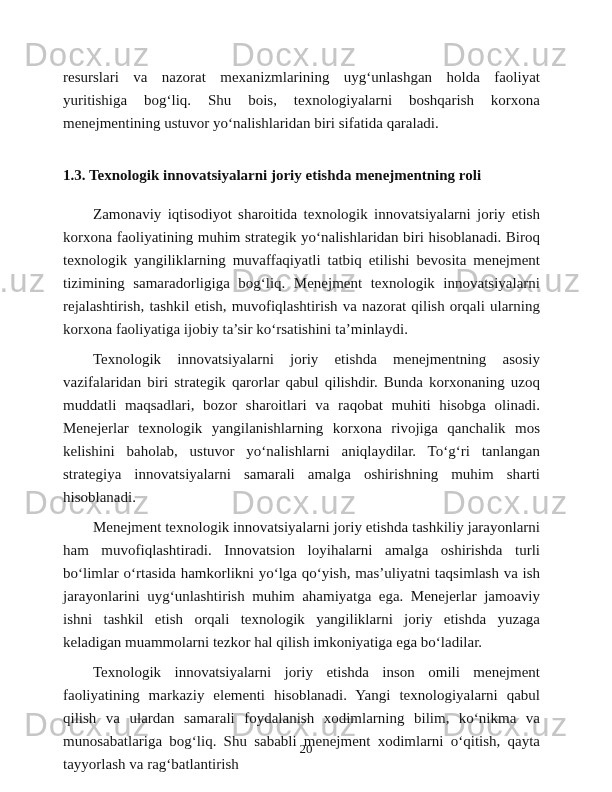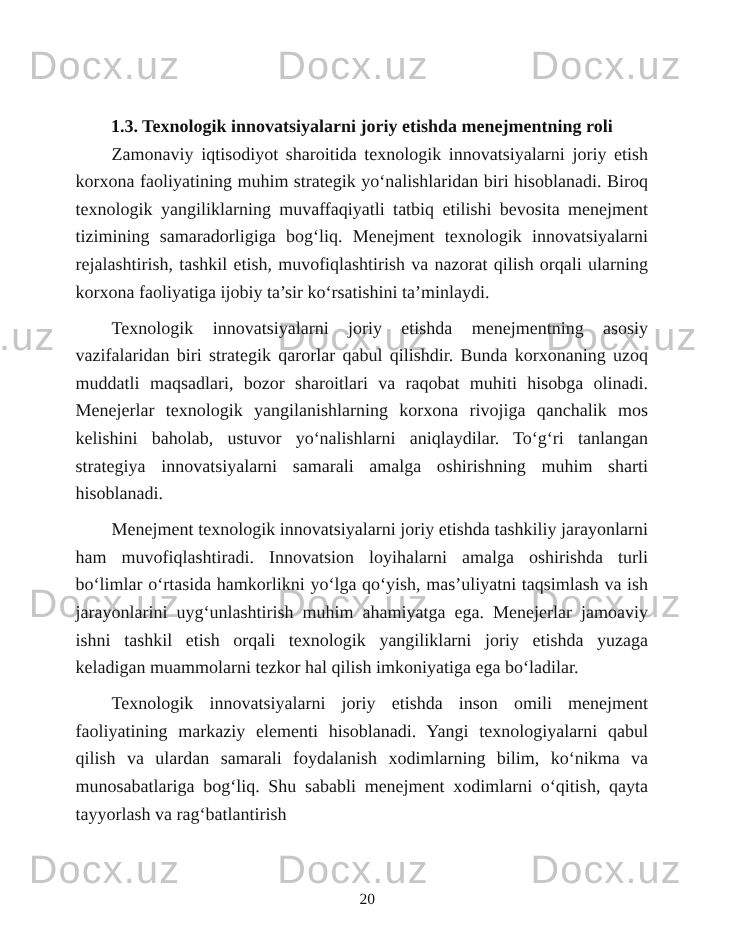--- a/index.html
+++ b/index.html
@@ -50,25 +50,25 @@
   }
   .body-text p {
     margin: 0 0 7px 0;
     text-align: justify;
     text-indent: 30px;
   }
   .body-text p.no-indent {
     text-indent: 0;
   }
   .section-heading {
-    margin: 29px 0 0 0;
+    margin: 29px 0 16px 0;
     font-size: 15px;
     line-height: 23px;
     font-weight: bold;
-    text-align: center;
+    text-align: left;
     color: #111111;
   }
   .page-number {
     position: absolute;
     top: 741px;
     left: 0;
     width: 612px;
     text-align: center;
     font-size: 13px;
     line-height: 15px;
@@ -88,20 +88,21 @@
   <span class="wm wm-r2 wm-c2" style="color: rgb(198, 198, 198);">Docx.uz</span>
   <span class="wm wm-r2 wm-c3" style="color: rgb(198, 198, 198);">Docx.uz</span>
   <span class="wm wm-r3 wm-c1" style="color: rgb(198, 198, 198);">Docx.uz</span>
   <span class="wm wm-r3 wm-c2" style="color: rgb(198, 198, 198);">Docx.uz</span>
   <span class="wm wm-r3 wm-c3" style="color: rgb(198, 198, 198);">Docx.uz</span>
   <span class="wm wm-r4 wm-c1" style="color: rgb(198, 198, 198);">Docx.uz</span>
   <span class="wm wm-r4 wm-c2" style="color: rgb(198, 198, 198);">Docx.uz</span>
   <span class="wm wm-r4 wm-c3" style="color: rgb(198, 198, 198);">Docx.uz</span>
 
   <div class="body-text" style="color: rgb(17, 17, 17);">
+    <p class="no-indent">resurslari va nazorat mexanizmlarining uyg‘unlashgan holda faoliyat yuritishiga bog‘liq. Shu bois, texnologiyalarni boshqarish korxona menejmentining ustuvor yo‘nalishlaridan biri sifatida qaraladi.</p>
     <h2 class="section-heading">1.3. Texnologik innovatsiyalarni joriy etishda menejmentning roli</h2>
     <p>Zamonaviy iqtisodiyot sharoitida texnologik innovatsiyalarni joriy etish korxona faoliyatining muhim strategik yo‘nalishlaridan biri hisoblanadi. Biroq texnologik yangiliklarning muvaffaqiyatli tatbiq etilishi bevosita menejment tizimining samaradorligiga bog‘liq. Menejment texnologik innovatsiyalarni rejalashtirish, tashkil etish, muvofiqlashtirish va nazorat qilish orqali ularning korxona faoliyatiga ijobiy ta’sir ko‘rsatishini ta’minlaydi.</p>
     <p>Texnologik innovatsiyalarni joriy etishda menejmentning asosiy vazifalaridan biri strategik qarorlar qabul qilishdir. Bunda korxonaning uzoq muddatli maqsadlari, bozor sharoitlari va raqobat muhiti hisobga olinadi. Menejerlar texnologik yangilanishlarning korxona rivojiga qanchalik mos kelishini baholab, ustuvor yo‘nalishlarni aniqlaydilar. To‘g‘ri tanlangan strategiya innovatsiyalarni samarali amalga oshirishning muhim sharti hisoblanadi.</p>
     <p>Menejment texnologik innovatsiyalarni joriy etishda tashkiliy jarayonlarni ham muvofiqlashtiradi. Innovatsion loyihalarni amalga oshirishda turli bo‘limlar o‘rtasida hamkorlikni yo‘lga qo‘yish, mas’uliyatni taqsimlash va ish jarayonlarini uyg‘unlashtirish muhim ahamiyatga ega. Menejerlar jamoaviy ishni tashkil etish orqali texnologik yangiliklarni joriy etishda yuzaga keladigan muammolarni tezkor hal qilish imkoniyatiga ega bo‘ladilar.</p>
     <p>Texnologik innovatsiyalarni joriy etishda inson omili menejment faoliyatining markaziy elementi hisoblanadi. Yangi texnologiyalarni qabul qilish va ulardan samarali foydalanish xodimlarning bilim, ko‘nikma va munosabatlariga bog‘liq. Shu sababli menejment xodimlarni o‘qitish, qayta tayyorlash va rag‘batlantirish</p>
   </div>
 
   <div class="page-number">20</div>
 
 </div>

